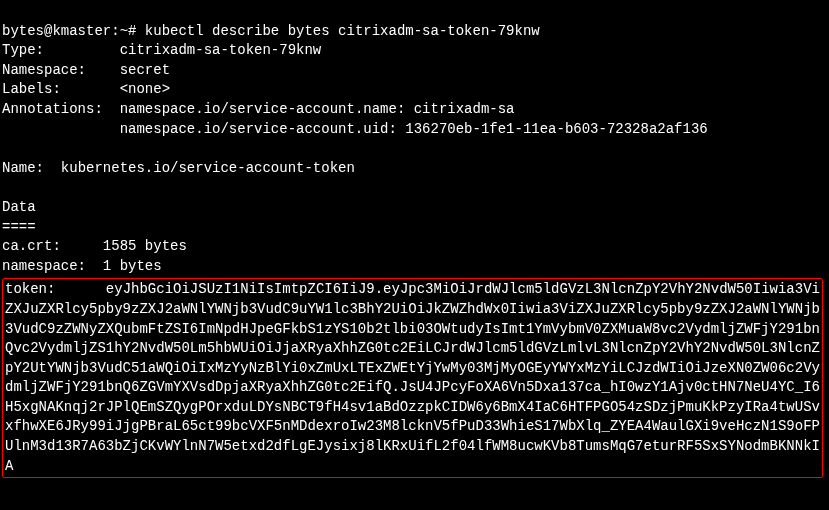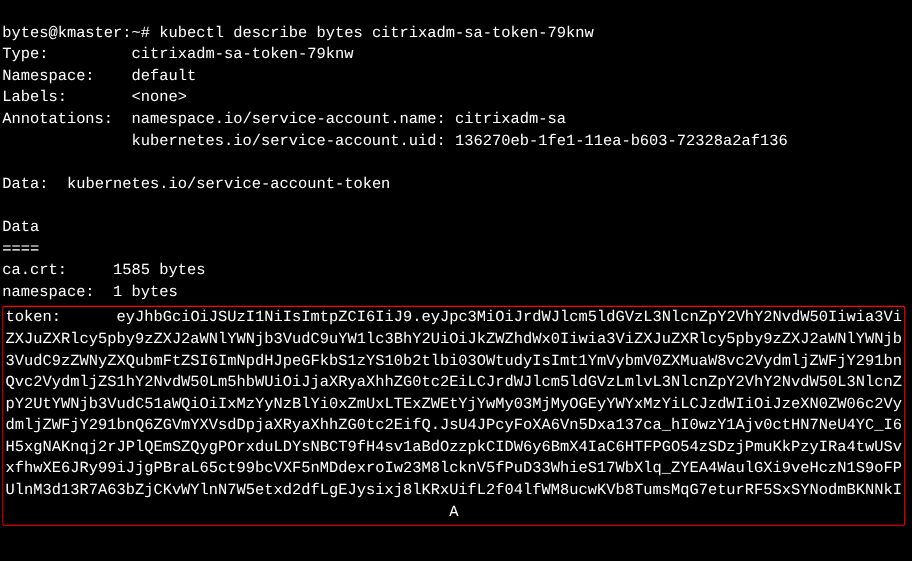--- a/index.html
+++ b/index.html
@@ -35,34 +35,33 @@
     }
     .token-box {
       border: 1px solid #ff0000;
       border-radius: 2px;
       padding: 1px 2px;
       margin-top: 2px;
       white-space: pre-wrap;
       word-break: break-all;
       display: inline-block;
       width: calc(100% - 4px);
-      text-align: center;
     }
   </style>
 </head>
 <body>
 
 <div class="terminal">
 <span class="line"><span>bytes@kmaster</span>:<span class="prompt-path">~</span><span class="prompt-hash">#</span> <span>kubectl describe bytes citrixadm-sa-token-79knw</span></span>
 <span class="line"><span>Type:</span>         <span>citrixadm-sa-token-79knw</span></span>
-<span class="line"><span>Namespace:</span>    <span>default</span></span>
+<span class="line"><span>Namespace:</span>    <span>secret</span></span>
 <span class="line"><span>Labels:</span>       <span>&lt;none&gt;</span></span>
 <span class="line"><span>Annotations:</span>  <span>namespace.io/service-account.name: citrixadm-sa</span></span>
-<span class="line">              <span>kubernetes.io/service-account.uid: 136270eb-1fe1-11ea-b603-72328a2af136</span></span>
+<span class="line">              <span>namespace.io/service-account.uid: 136270eb-1fe1-11ea-b603-72328a2af136</span></span>
 <span class="line"> </span>
-<span class="line"><span>Data:</span>  <span>kubernetes.io/service-account-token</span></span>
+<span class="line"><span>Name:</span>  <span>kubernetes.io/service-account-token</span></span>
 <span class="line"> </span>
 <span class="line"><span>Data</span></span>
 <span class="line"><span>====</span></span>
 <span class="line"><span>ca.crt:</span>     <span>1585 bytes</span></span>
 <span class="line"><span>namespace:</span>  <span>1 bytes</span></span>
 <div class="token-box"><span>token:</span>      <span>eyJhbGciOiJSUzI1NiIsImtpZCI6IiJ9.eyJpc3MiOiJrdWJlcm5ldGVzL3NlcnZpY2VhY2NvdW50Iiwia3ViZXJuZXRlcy5pby9zZXJ2aWNlYWNjb3VudC9uYW1lc3BhY2UiOiJkZWZhdWx0Iiwia3ViZXJuZXRlcy5pby9zZXJ2aWNlYWNjb3VudC9zZWNyZXQubmFtZSI6ImNpdHJpeGFkbS1zYS10b2tlbi03OWtudyIsImt1YmVybmV0ZXMuaW8vc2VydmljZWFjY291bnQvc2VydmljZS1hY2NvdW50Lm5hbWUiOiJjaXRyaXhhZG0tc2EiLCJrdWJlcm5ldGVzLmlvL3NlcnZpY2VhY2NvdW50L3NlcnZpY2UtYWNjb3VudC51aWQiOiIxMzYyNzBlYi0xZmUxLTExZWEtYjYwMy03MjMyOGEyYWYxMzYiLCJzdWIiOiJzeXN0ZW06c2VydmljZWFjY291bnQ6ZGVmYXVsdDpjaXRyaXhhZG0tc2EifQ.JsU4JPcyFoXA6Vn5Dxa137ca_hI0wzY1Ajv0ctHN7NeU4YC_I6H5xgNAKnqj2rJPlQEmSZQygPOrxduLDYsNBCT9fH4sv1aBdOzzpkCIDW6y6BmX4IaC6HTFPGO54zSDzjPmuKkPzyIRa4twUSvxfhwXE6JRy99iJjgPBraL65ct99bcVXF5nMDdexroIw23M8lcknV5fPuD33WhieS17WbXlq_ZYEA4WaulGXi9veHczN1S9oFPUlnM3d13R7A63bZjCKvWYlnN7W5etxd2dfLgEJysixj8lKRxUifL2f04lfWM8ucwKVb8TumsMqG7eturRF5SxSYNodmBKNNkIA</span></div>
 </div>
 
 </body></html>

